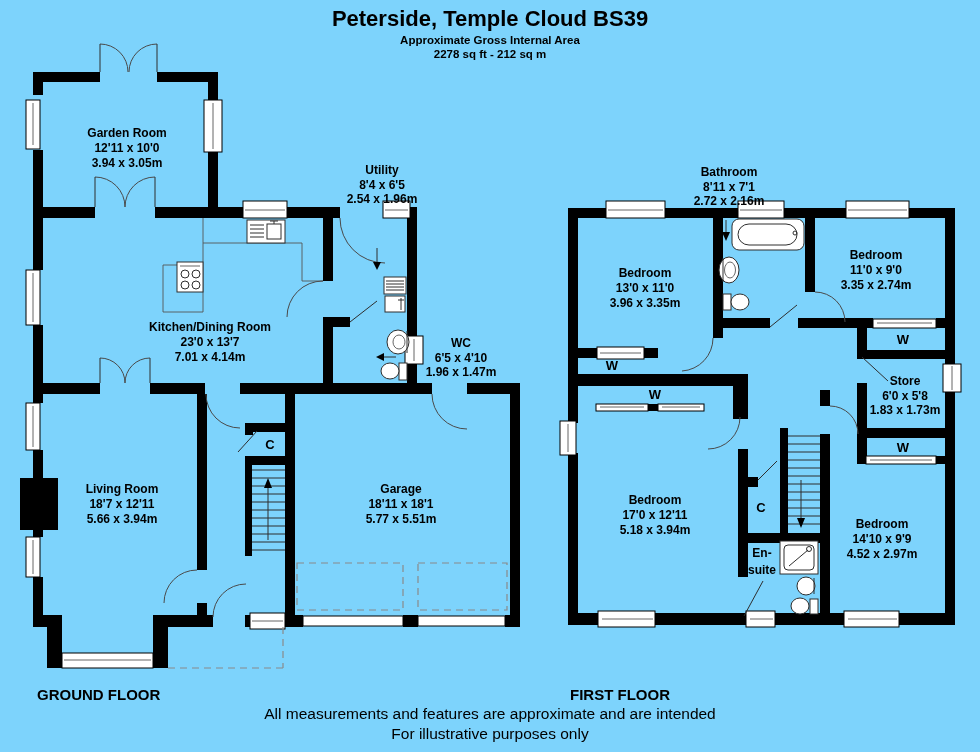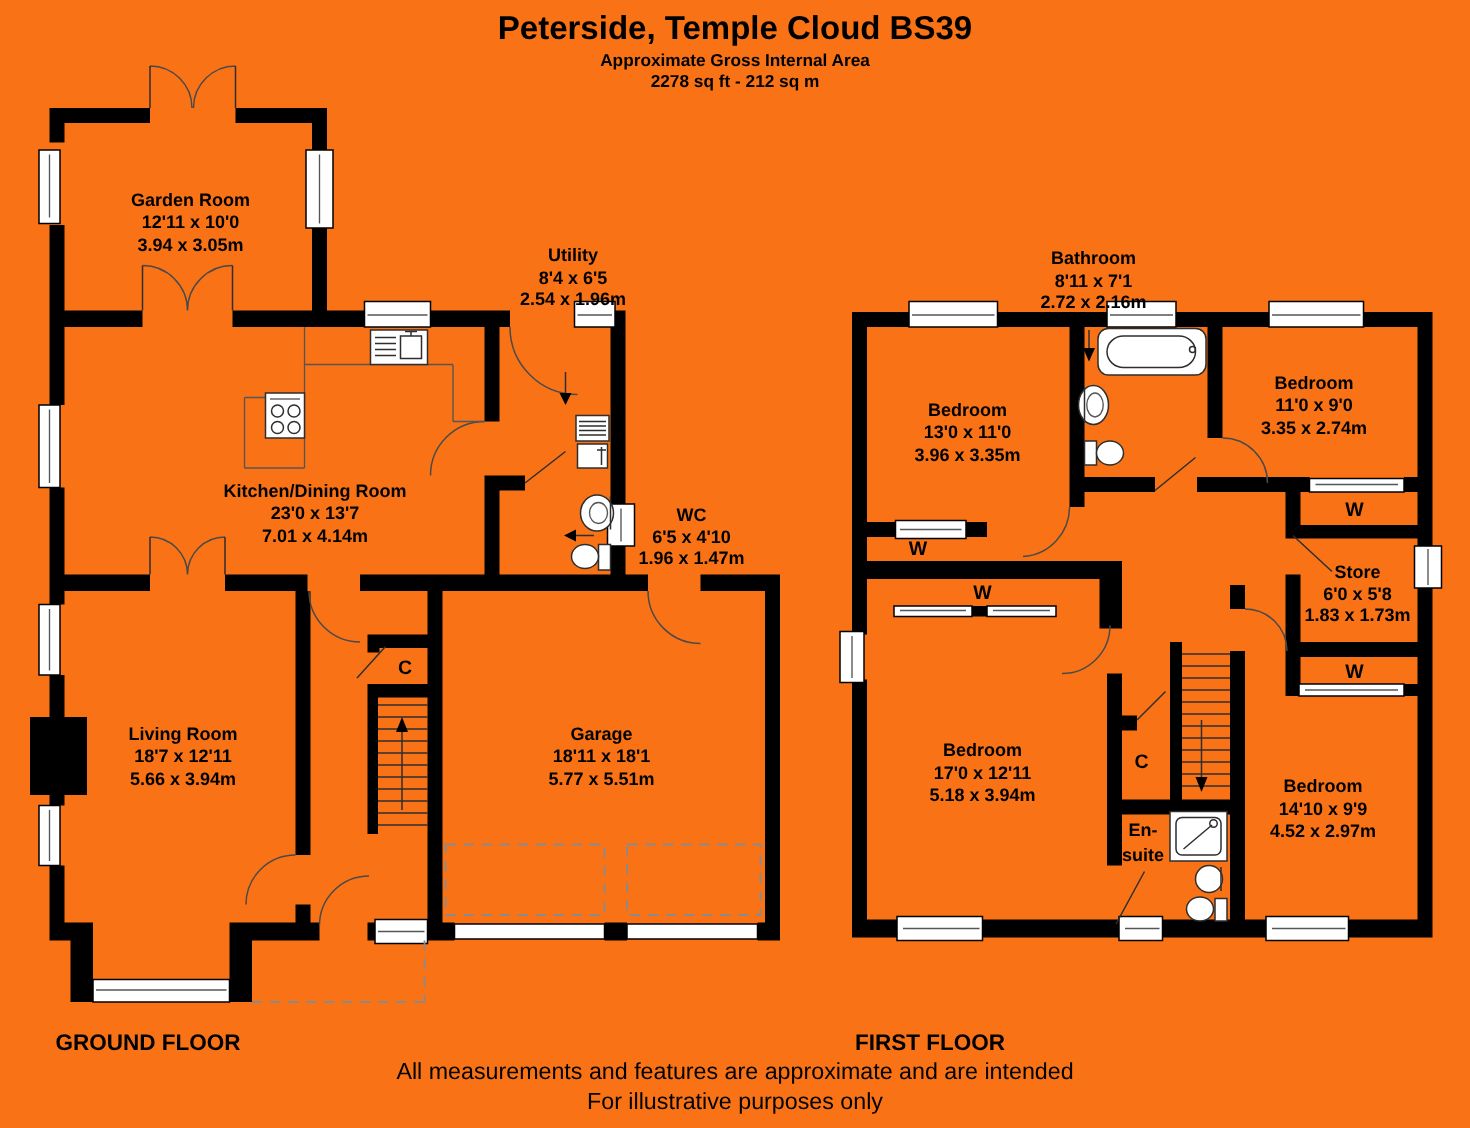--- a/index.html
+++ b/index.html
@@ -1,16 +1,16 @@
 <!DOCTYPE html>
 <html><head>
 <meta charset="utf-8">
 <style>
   html,body{margin:0;padding:0;background:#fff;}
-  .page{width:980px;height:752px;position:relative;background:#f97316;overflow:hidden;}
+  .page{width:980px;height:752px;position:relative;background:#7dd3fc;overflow:hidden;}
   svg{display:block;}
   text{fill:#000;font-family:"Liberation Sans",sans-serif;}
   .t-title{font-size:22px;font-weight:bold;}
   .t-sub{font-size:11.5px;font-weight:bold;}
   .t-room{font-size:12px;font-weight:bold;}
   .t-floor{font-size:15px;font-weight:bold;}
   .t-footer{font-size:15.5px;}
   .t-closet{font-size:13px;font-weight:bold;}
   .wall{fill:#000;stroke:none;}
   .win{fill:#fff;stroke:#000;stroke-width:1;}

